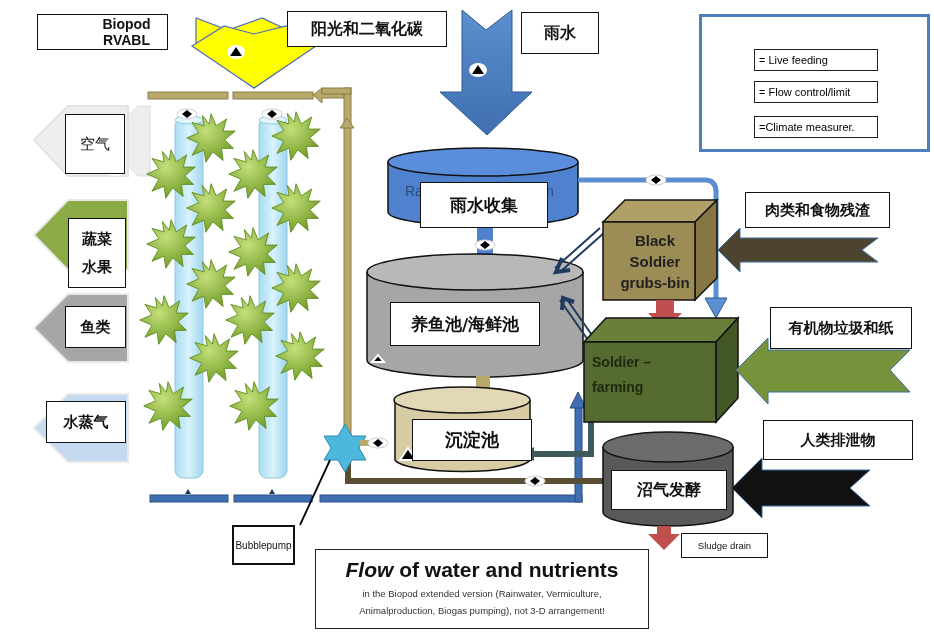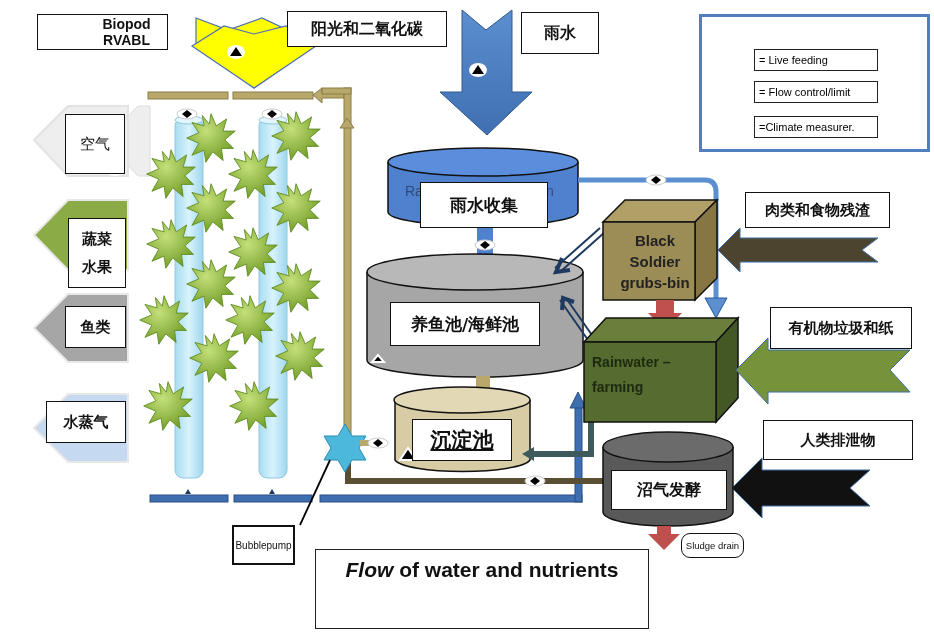--- a/index.html
+++ b/index.html
@@ -250,44 +250,48 @@
   <span>蔬菜</span>
   <span>水果</span>
 </div>
 <div class="lbl cn" style="left:65px;top:306px;width:61px;height:42px;font-size:15px;">鱼类</div>
 <div class="lbl cn" style="left:46px;top:401px;width:80px;height:42px;font-size:15px;">水蒸气</div>
 
 <div class="en" style="position:absolute;left:405px;top:183px;font-size:14px;color:#2e4a7a;">Ra</div>
 <div class="en" style="position:absolute;left:546px;top:183px;font-size:14px;color:#2e4a7a;">n</div>
 <div class="lbl cn" style="left:420px;top:182px;width:128px;height:46px;font-size:17px;">雨水收集</div>
 <div class="lbl cn" style="left:390px;top:302px;width:150px;height:44px;font-size:17px;">养鱼池/海鲜池</div>
-<div class="lbl cn" style="left:412px;top:419px;width:100px;height:42px;font-size:21px;text-decoration:underline;">沉淀池</div>
+<div class="lbl cn" style="left:412px;top:419px;width:120px;height:42px;font-size:18px;">沉淀池</div>
 <div class="lbl cn" style="left:611px;top:470px;width:116px;height:40px;font-size:16px;">沼气发酵</div>
 
 <div class="boxtext" style="left:604px;top:230px;width:102px;font-size:15px;line-height:21px;">
   <div>Black</div>
   <div>Soldier</div>
   <div>grubs-bin</div>
 </div>
 <div class="boxtext" style="left:592px;top:350px;width:120px;font-size:14px;line-height:25px;text-align:left;color:#1e2a10;font-weight:bold;">
-  <div>Rainwater –</div>
+  <div>Soldier –</div>
   <div>farming</div>
 </div>
 
 <div class="lbl cn" style="left:745px;top:192px;width:145px;height:36px;font-size:15px;">肉类和食物残渣</div>
 <div class="lbl cn" style="left:770px;top:307px;width:142px;height:42px;font-size:15px;">有机物垃圾和纸</div>
 <div class="lbl cn" style="left:763px;top:420px;width:150px;height:40px;font-size:15px;">人类排泄物</div>
 
 <div class="lbl en" style="left:232px;top:525px;width:63px;height:40px;border-width:2.5px;font-size:10px;flex-direction:row;line-height:17px;">
   <span>Bubble</span>
   <span>pump</span>
 </div>
-<div class="lbl en" style="left:681px;top:533px;width:63px;height:25px;font-size:9.5px;border-width:1px;border-radius:9px;">Sludge drain</div>
+<div class="lbl en" style="left:681px;top:533px;width:87px;height:25px;font-size:9.5px;border-width:1px;">Sludge drain</div>
 
 <div class="legend">
   <div class="item" style="top:12px;margin-top:20px;">= Live feeding</div>
   <div class="item" style="top:64px;">= Flow control/limit</div>
   <div class="item" style="top:99px;">=Climate measurer.</div>
 </div>
 
 <div class="caption">
   <div class="t1"><i>Flow</i><span> of water and nutrients</span></div>
+  <div class="t2">
+    <div>in the Biopod extended version (Rainwater, Vermiculture,</div>
+    <div>Animalproduction, Biogas pumping), not 3-D arrangement!</div>
+  </div>
 </div>
 
 </body></html>

